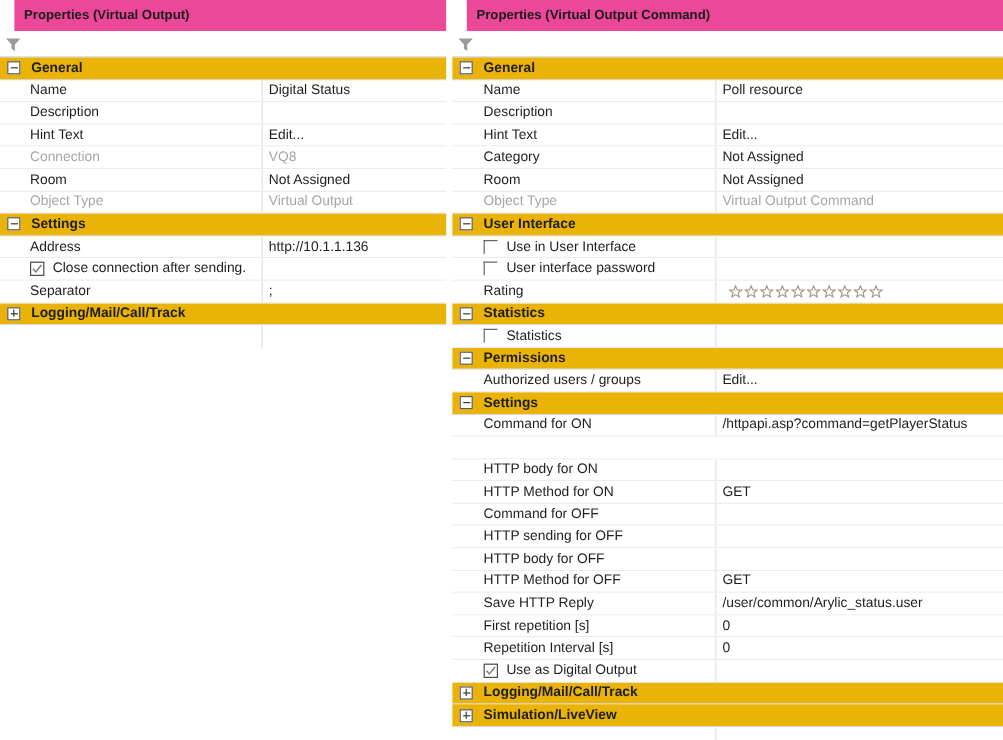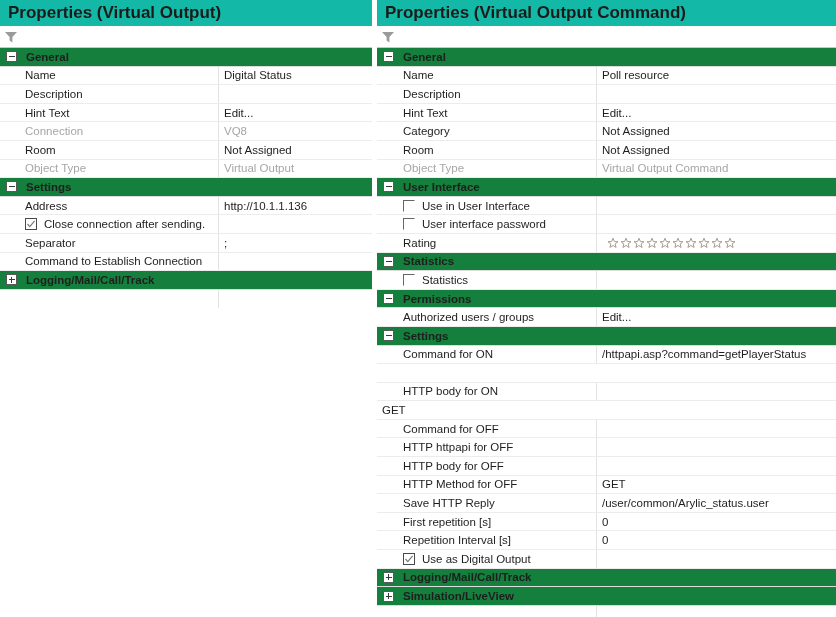--- a/index.html
+++ b/index.html
@@ -31,24 +31,25 @@
   }
   .panel-left  { width: 372px; }
   .panel-gap   { width:   5px; background: #ffffff; }
   .panel-right { width: 459px; }
 
   .titlebar {
     height: 26px;
     line-height: 26px;
     padding-left: 8px;
     font-weight: bold;
-    font-size: 17px;
+    font-size: 11px;
     color: #1b1b1b;
-    background: #14b8a6;
-    box-sizing: border-box;
+    background: #ec4899;
+    box-sizing: border-box;
+    margin-left: 12px;
   }
   .filterbar {
     height: 22px;
     background: #ffffff;
     border-bottom: 1px solid #c8c8c8;
     display: flex;
     align-items: center;
     padding-left: 4px;
     box-sizing: border-box;
   }
@@ -60,21 +61,21 @@
   .row {
     position: relative;
     height: 18.6px;
     display: flex;
     align-items: center;
     border-bottom: 1px solid #ececec;
     box-sizing: border-box;
     background: #ffffff;
   }
   .row.section {
-    background: #15803d;
+    background: #eab308;
     border-bottom: 1px solid #dcdcdc;
   }
   .row.blank { border-bottom: none; }
 
   .cell-label {
     box-sizing: border-box;
     height: 100%;
     display: flex;
     align-items: center;
     overflow: hidden;
@@ -253,28 +254,20 @@
           </div>
         </div>
         <div class="row">
           <div class="cell-label">
             <span class="">Separator</span>
           </div>
           <div class="cell-value">
             <span class="">;</span>
           </div>
         </div>
-        <div class="row">
-          <div class="cell-label">
-            <span class="">Command to Establish Connection</span>
-          </div>
-          <div class="cell-value">
-            <span class=""></span>
-          </div>
-        </div>
         <div class="row section">
           <div class="cell-label">
             <span class="expander plus"></span>
             <span>Logging/Mail/Call/Track</span>
           </div>
         </div>
         <div class="row blank">
           <div class="cell-label"></div>
           <div class="cell-value"></div>
         </div>
@@ -460,35 +453,38 @@
         </div>
         <div class="row">
           <div class="cell-label">
             <span class="">HTTP body for ON</span>
           </div>
           <div class="cell-value">
             <span class=""></span>
           </div>
         </div>
         <div class="row">
+          <div class="cell-label">
+            <span class="">HTTP Method for ON</span>
+          </div>
           <div class="cell-value">
             <span class="">GET</span>
           </div>
         </div>
         <div class="row">
           <div class="cell-label">
             <span class="">Command for OFF</span>
           </div>
           <div class="cell-value">
             <span class=""></span>
           </div>
         </div>
         <div class="row">
           <div class="cell-label">
-            <span class="">HTTP httpapi for OFF</span>
+            <span class="">HTTP sending for OFF</span>
           </div>
           <div class="cell-value">
             <span class=""></span>
           </div>
         </div>
         <div class="row">
           <div class="cell-label">
             <span class="">HTTP body for OFF</span>
           </div>
           <div class="cell-value">

